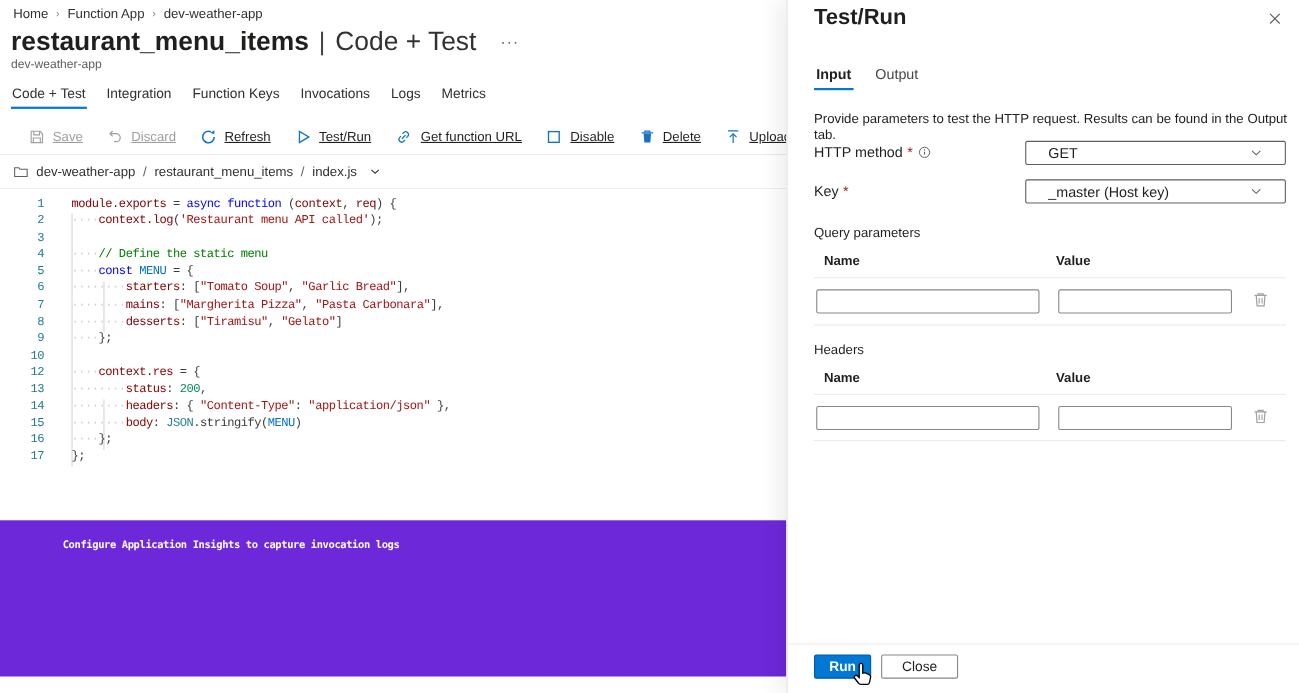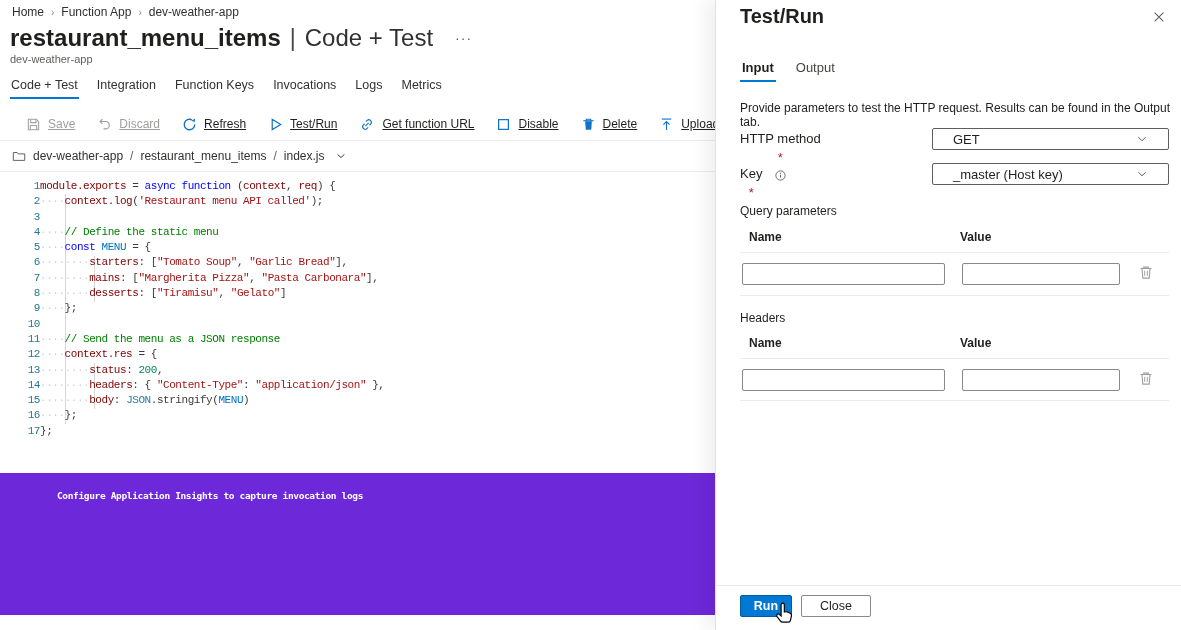--- a/index.html
+++ b/index.html
@@ -37,21 +37,21 @@
   .filebar{position:absolute;left:0;top:141px;width:715px;height:30px;border-bottom:1px solid #edebe9;
            display:flex;align-items:center;gap:7px;padding-left:12px;font-size:12px;color:#323130;}
   .fb-sep{color:#605e5c;}
   .fb-chev{margin-left:3px;color:#323130;display:flex;cursor:pointer;}
 
   .editor{position:absolute;left:0;top:172px;width:715px;height:294px;background:#fff;
           font-family:"Liberation Mono","DejaVu Sans Mono",monospace;font-size:11px;letter-spacing:-0.45px;}
   .lines{position:absolute;left:0;top:7px;right:0;}
   .cl{display:flex;height:15.3px;line-height:15.3px;}
   .ln{width:40px;flex:none;text-align:right;color:#237893;}
-  .lc{white-space:pre;color:#3b3b3b;}
+  .lc{margin-left:25px;white-space:pre;color:#3b3b3b;}
   .tk-kw{color:#0000ff}.tk-id{color:#800000}.tk-str{color:#a31515}.tk-cm{color:#008000}
   .tk-num{color:#098658}.tk-cls{color:#267f99}.tk-cn{color:#0070c1}.tk-fn{color:#3b3b3b}
   .tk-pl{color:#3b3b3b}.tk-ws{color:#cfcfcf}
   .guide{position:absolute;width:1px;background:#d6d6d6;}
   #guide0{left:65px;top:22px;height:230px;}
   #guide1a{left:94px;top:84px;height:46px;}
   #guide1b{left:94px;top:191px;height:46px;}
 
   .logsbar{position:absolute;left:0;top:466px;width:715px;height:31px;display:flex;align-items:center;font-size:12px;color:#323130;}
   .logs-left{display:flex;align-items:center;gap:8px;margin-left:12px;cursor:pointer;}
@@ -65,21 +65,21 @@
   
   .panel{position:absolute;left:715px;top:0;width:466px;height:630px;background:#fff;
          border-left:1px solid #e1e1e1;box-shadow:-8px 0 18px rgba(0,0,0,0.07);}
   .p-title{position:absolute;left:24px;top:5px;font-size:20px;font-weight:700;color:#201f1e;}
   .p-close{position:absolute;right:16px;top:10px;cursor:pointer;color:#605e5c;}
   .p-tabs{position:absolute;left:24px;top:60px;display:flex;gap:18px;font-size:13px;}
   .p-tab{position:relative;padding:0 2px 7px;color:#484644;cursor:pointer;}
   .p-tab.active{color:#201f1e;font-weight:600;}
   .p-tab.active::after{content:"";position:absolute;left:0;right:0;bottom:0;height:2px;background:#0078d4;}
   .p-desc{position:absolute;left:24px;top:101px;width:432px;font-size:12px;color:#201f1e;}
-  .f-label{position:absolute;left:24px;font-size:13px;color:#201f1e;display:flex;align-items:center;gap:4px;flex-direction:column;}
+  .f-label{position:absolute;left:24px;font-size:13px;color:#201f1e;display:flex;align-items:center;gap:4px;}
   .req{color:#a4262c;}
   .dd{position:absolute;left:216px;width:237px;height:22px;border:1px solid #605e5c;border-radius:2px;
       display:flex;align-items:center;justify-content:space-between;padding:0 20px;font-size:13px;color:#201f1e;
       box-sizing:border-box;cursor:pointer;background:#fff;}
   .sec-title{position:absolute;left:24px;font-size:12px;color:#201f1e;}
   .col-head{position:absolute;font-size:12px;font-weight:700;color:#201f1e;}
   .hr{position:absolute;left:24px;width:429px;height:1px;background:#edebe9;}
   .txt{position:absolute;height:20px;border:1px solid #8a8886;border-radius:2px;background:#fff;box-sizing:content-box;
        font:12px "Liberation Sans",sans-serif;padding:0 6px;color:#201f1e;}
   .row-trash{position:absolute;left:422px;color:#a19f9d;cursor:pointer;}
@@ -254,24 +254,20 @@
         </div>
         <div class="cl">
           <span class="ln">9</span>
           <span class="lc"><span class="tk-ws">····</span><span class="tk-pl">};</span></span>
         </div>
         <div class="cl">
           <span class="ln">10</span>
           <span class="lc"></span>
         </div>
         <div class="cl">
-          <span class="ln">11</span>
-          <span class="lc"><span class="tk-ws">····</span><span class="tk-cm">// Send the menu as a JSON response</span></span>
-        </div>
-        <div class="cl">
           <span class="ln">12</span>
           <span class="lc"><span class="tk-ws">····</span><span class="tk-id">context.res</span><span class="tk-pl"> = {</span></span>
         </div>
         <div class="cl">
           <span class="ln">13</span>
           <span class="lc"><span class="tk-ws">········</span><span class="tk-id">status</span><span class="tk-pl">: </span><span class="tk-num">200</span><span class="tk-pl">,</span></span>
         </div>
         <div class="cl">
           <span class="ln">14</span>
           <span class="lc"><span class="tk-ws">········</span><span class="tk-id">headers</span><span class="tk-pl">: { </span><span class="tk-str">"Content-Type"</span><span class="tk-pl">: </span><span class="tk-str">"application/json"</span><span class="tk-pl"> },</span></span>

